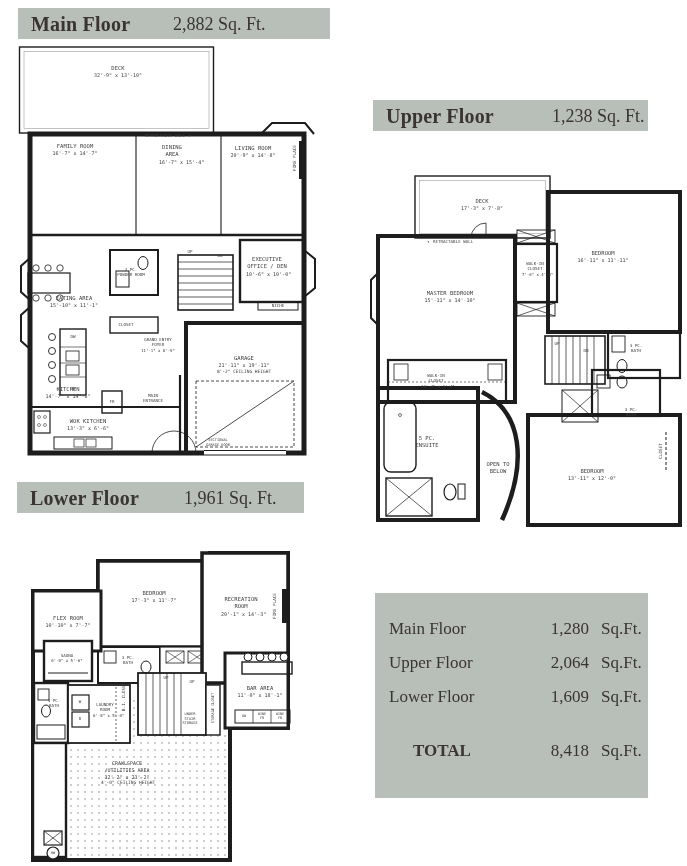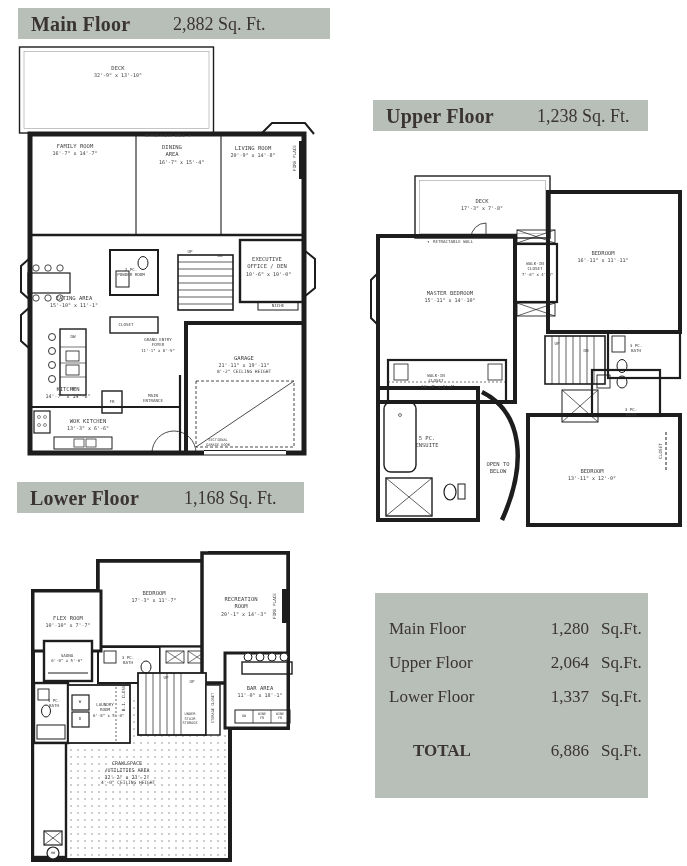--- a/index.html
+++ b/index.html
@@ -44,25 +44,25 @@
 <body>
 
 <div class="page">
 
   <div class="hdr" id="hdr-main">
     <span class="hdr-title">Main Floor</span>
     <span class="hdr-area" style="left:155px">2,882 Sq. Ft.</span>
   </div>
   <div class="hdr" id="hdr-upper">
     <span class="hdr-title">Upper Floor</span>
-    <span class="hdr-area" style="left:164px">1,238 Sq. Ft.</span>
+    <span class="hdr-area" style="left:179px">1,238 Sq. Ft.</span>
   </div>
   <div class="hdr" id="hdr-lower">
     <span class="hdr-title">Lower Floor</span>
-    <span class="hdr-area" style="left:167px">1,168 Sq. Ft.</span>
+    <span class="hdr-area" style="left:167px">1,961 Sq. Ft.</span>
   </div>
 
   <div class="plan" id="plan-main">
     <svg width="312" height="420" viewBox="0 0 312 420">
       <g fill="none" stroke="#1d1d1d">
         <rect x="1.5" y="2" width="194" height="86" stroke-width="1.4"></rect>
         <rect x="6" y="6.5" width="185" height="77" stroke-width="0.5" stroke="#8a8a8a"></rect>
         <rect x="12" y="89" width="274" height="319" stroke-width="5"></rect>
         <path d="M243,89 L254,78 L287,78 L296,89" stroke-width="2"></path>
         <path d="M12,213 L3,221 L3,247 L12,255" stroke-width="2"></path>
@@ -357,23 +357,23 @@
       <span class="sval">1,280</span>
       <span class="sunit">Sq.Ft.</span>
     </div>
     <div class="srow" style="top:60px;">
       <span class="slabel">Upper Floor</span>
       <span class="sval">2,064</span>
       <span class="sunit">Sq.Ft.</span>
     </div>
     <div class="srow" style="top:94px;">
       <span class="slabel">Lower Floor</span>
-      <span class="sval">1,337</span>
+      <span class="sval">1,609</span>
       <span class="sunit">Sq.Ft.</span>
     </div>
     <div class="srow total" style="top:148px;">
       <span class="slabel">TOTAL</span>
-      <span class="sval">6,886</span>
+      <span class="sval">8,418</span>
       <span class="sunit">Sq.Ft.</span>
     </div>
   </div>
 
 </div>
 
 </body></html>

